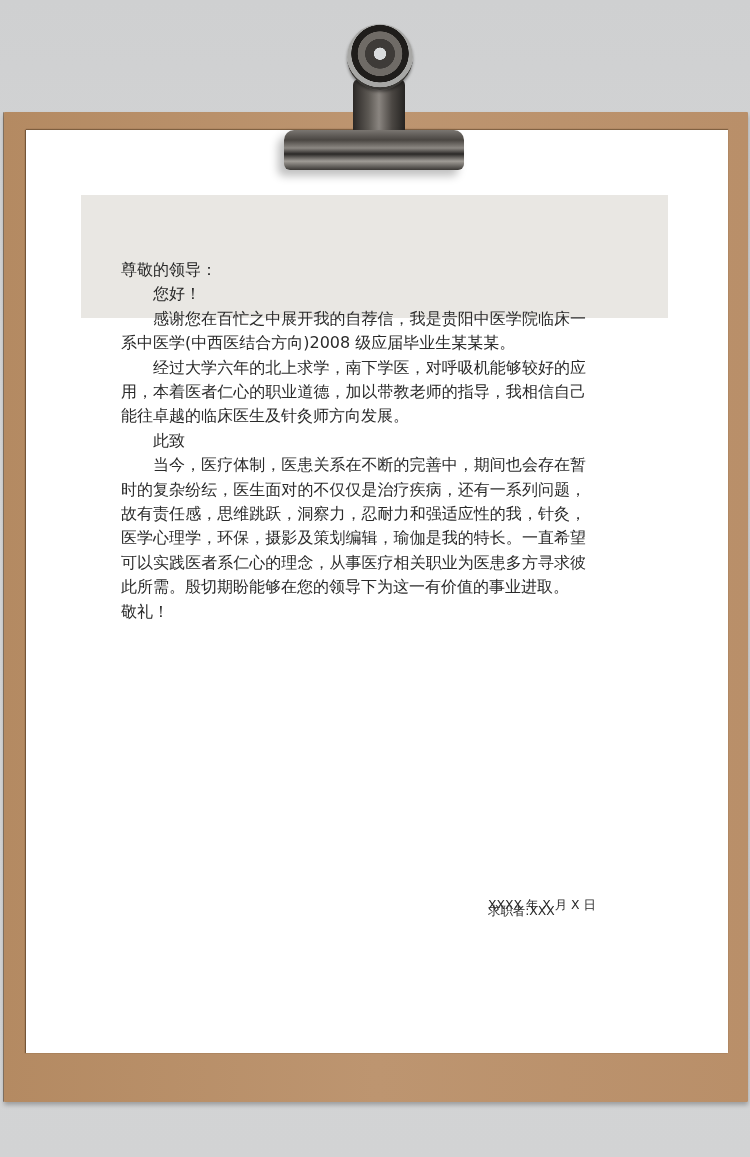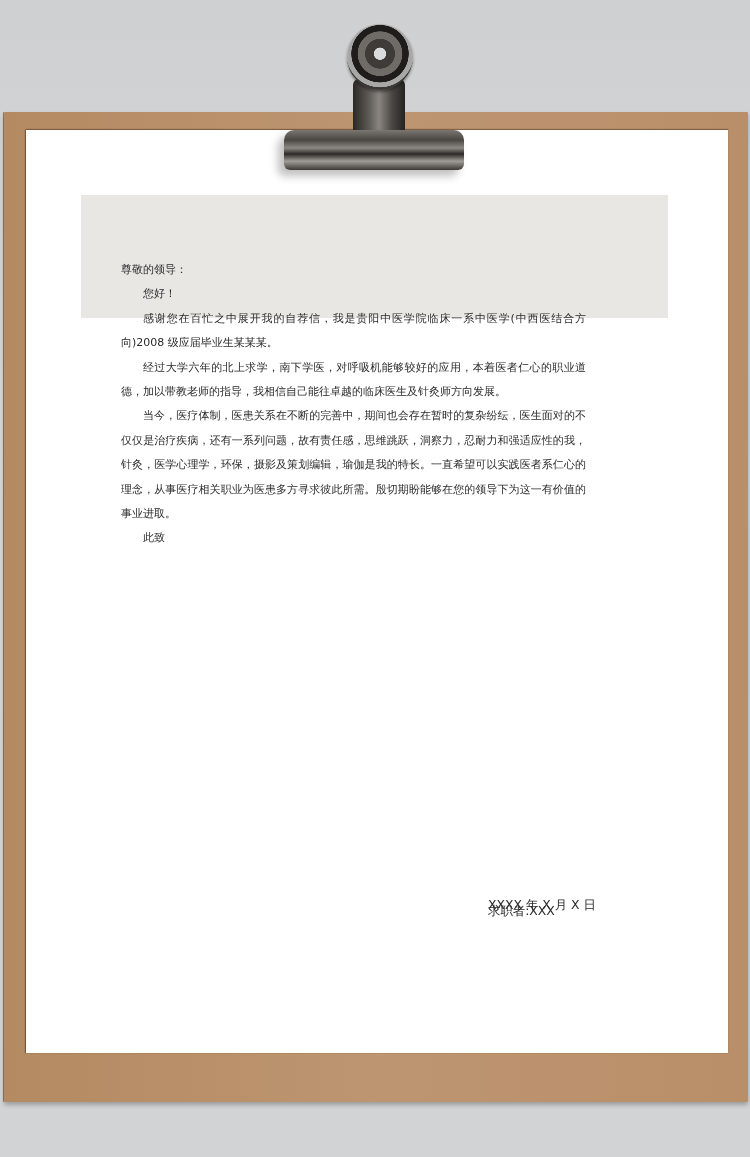--- a/index.html
+++ b/index.html
@@ -18,21 +18,21 @@
     position: absolute; left: 26px; top: 130px; width: 702px; height: 923px;
     background: #ffffff;
     box-shadow: -1px 0 1px rgba(60,40,20,0.5), 0 -1px 1px rgba(60,40,20,0.4);
   }
   .header-box {
     position: absolute; left: 55px; top: 65px; width: 587px; height: 123px;
     background: #e9e7e3;
   }
   .letter {
     position: absolute; left: 121px; top: 258px; width: 465px;
-    color: #2a2a2a; font-size: 11px; line-height: 24.4px;
+    color: #2a2a2a; font-size: 16px; line-height: 24.4px;
   }
   .letter p { margin: 0; }
   .indent { text-indent: 2em; }
   .justify { text-align: justify; }
   .sign { position: absolute; left: 488px; color: #2a2a2a; font-size: 12.4px; }
   
   .clip { position: absolute; left: 283px; top: 24px; width: 184px; height: 150px; }
   .clip-ring {
     position: absolute; left: 64px; top: 0; width: 66px; height: 66px; border-radius: 50%;
     background: radial-gradient(circle at 50% 45%, #d9dbdc 0 12%, #3e3b38 13% 30%, #6f6b66 31% 45%, #1f1d1b 46% 58%, #a7a7a5 59% 68%, #3a3835 69% 100%);
@@ -57,22 +57,23 @@
 
 <div class="paper">
   <div class="header-box"></div>
 </div>
 
 <div class="letter">
   <p>尊敬的领导：</p>
   <p class="indent">您好！</p>
   <p class="indent justify">感谢您在百忙之中展开我的自荐信，我是贵阳中医学院临床一系中医学(中西医结合方向)2008 级应届毕业生某某某。</p>
   <p class="indent justify">经过大学六年的北上求学，南下学医，对呼吸机能够较好的应用，本着医者仁心的职业道德，加以带教老师的指导，我相信自己能往卓越的临床医生及针灸师方向发展。</p>
+  <p class="indent">此致</p>
   <p class="indent justify">当今，医疗体制，医患关系在不断的完善中，期间也会存在暂时的复杂纷纭，医生面对的不仅仅是治疗疾病，还有一系列问题，故有责任感，思维跳跃，洞察力，忍耐力和强适应性的我，针灸，医学心理学，环保，摄影及策划编辑，瑜伽是我的特长。一直希望可以实践医者系仁心的理念，从事医疗相关职业为医患多方寻求彼此所需。殷切期盼能够在您的领导下为这一有价值的事业进取。</p>
-  <p class="indent">此致</p>
+  <p>敬礼！</p>
 </div>
 
 <div class="sign" style="top:882px;margin-top:21px;">求职者:XXX</div>
 <div class="sign" style="top:897px;">XXXX 年 X 月 X 日</div>
 
 <div class="clip">
   <div class="clip-neck"></div>
   <div class="clip-ring"></div>
   <div class="clip-base"></div>
 </div>

